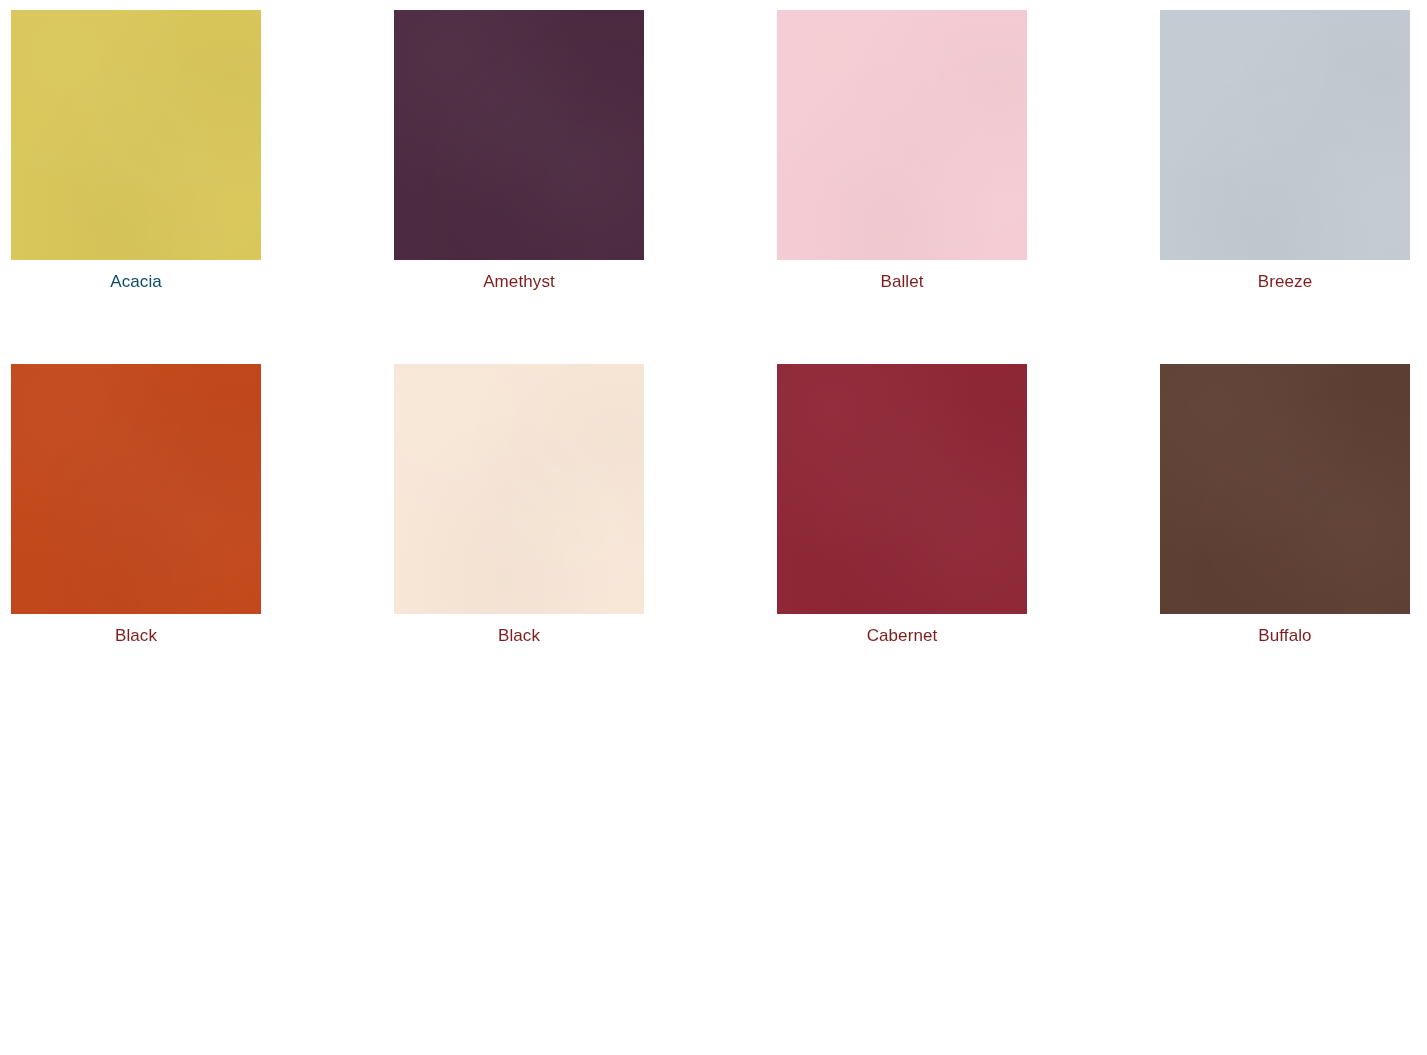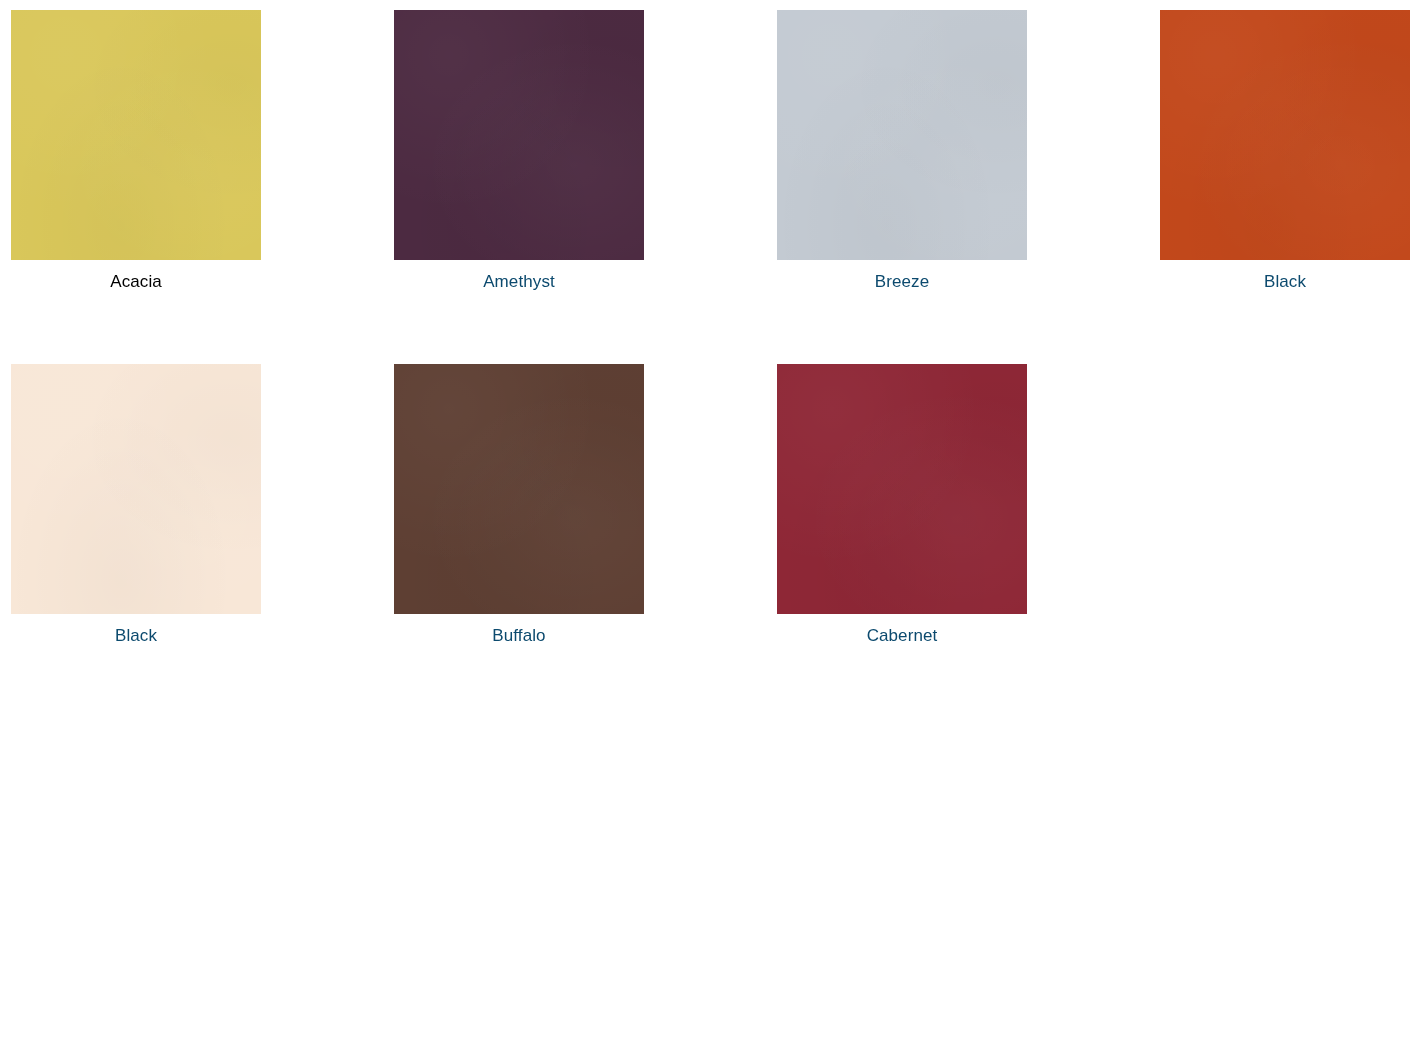--- a/index.html
+++ b/index.html
@@ -56,56 +56,60 @@
       radial-gradient(ellipse at 72% 62%, rgba(255,255,255,0.030), rgba(255,255,255,0) 60%),
       radial-gradient(ellipse at 44% 86%, rgba(0,0,0,0.025), rgba(0,0,0,0) 58%),
       radial-gradient(ellipse at 88% 30%, rgba(0,0,0,0.020), rgba(0,0,0,0) 50%);
   }
 
   .swatch-label {
     margin-top: 11px;
     text-align: center;
     font-size: 17px;
     line-height: 21px;
-    color: #0c4a6e;
+    color: #7f1d1d;
     letter-spacing: 0.1px;
     font-family: "Liberation Sans", sans-serif;
     cursor: pointer;
     user-select: none;
   }
 
   .swatch-label.is-active {
-    color: #000000;
+    color: #0c4a6e;
   }
 </style>
 </head>
 <body>
 
 <div class="swatch-grid" id="grid">
     <div class="swatch-card">
       <div class="swatch-chip" style="background-color: rgb(217, 199, 90);"></div>
       <div class="swatch-label is-active">Acacia</div>
     </div>
     <div class="swatch-card">
       <div class="swatch-chip" style="background-color: rgb(76, 42, 65);"></div>
       <div class="swatch-label">Amethyst</div>
     </div>
     <div class="swatch-card">
+      <div class="swatch-chip" style="background-color: rgb(245, 204, 211);"></div>
+      <div class="swatch-label">Ballet</div>
+    </div>
+    <div class="swatch-card">
       <div class="swatch-chip" style="background-color: rgb(195, 202, 210);"></div>
       <div class="swatch-label">Breeze</div>
     </div>
     <div class="swatch-card">
       <div class="swatch-chip" style="background-color: rgb(194, 72, 27);"></div>
       <div class="swatch-label">Black</div>
     </div>
     <div class="swatch-card">
       <div class="swatch-chip" style="background-color: rgb(248, 231, 215);"></div>
       <div class="swatch-label">Black</div>
     </div>
     <div class="swatch-card">
+      <div class="swatch-chip" style="background-color: rgb(142, 39, 54);"></div>
+      <div class="swatch-label">Cabernet</div>
+    </div>
+    <div class="swatch-card">
       <div class="swatch-chip" style="background-color: rgb(94, 63, 51);"></div>
       <div class="swatch-label">Buffalo</div>
-    </div>
-    <div class="swatch-card">
-      <div class="swatch-chip" style="background-color: rgb(142, 39, 54);"></div>
-      <div class="swatch-label">Cabernet</div>
     </div>
   </div>
 
 </body></html>

